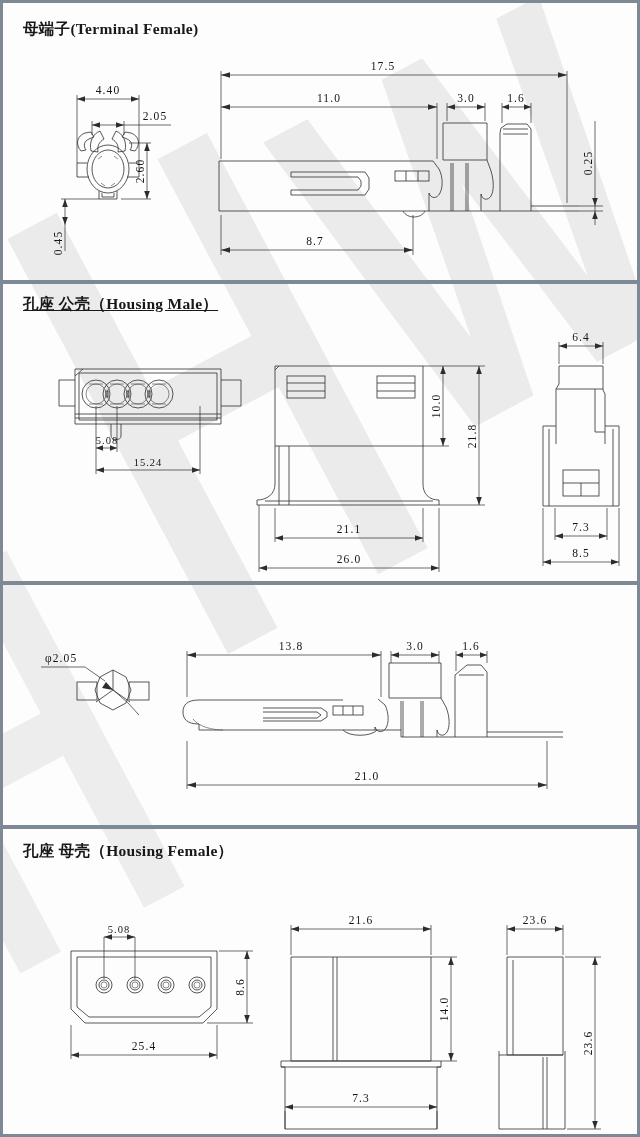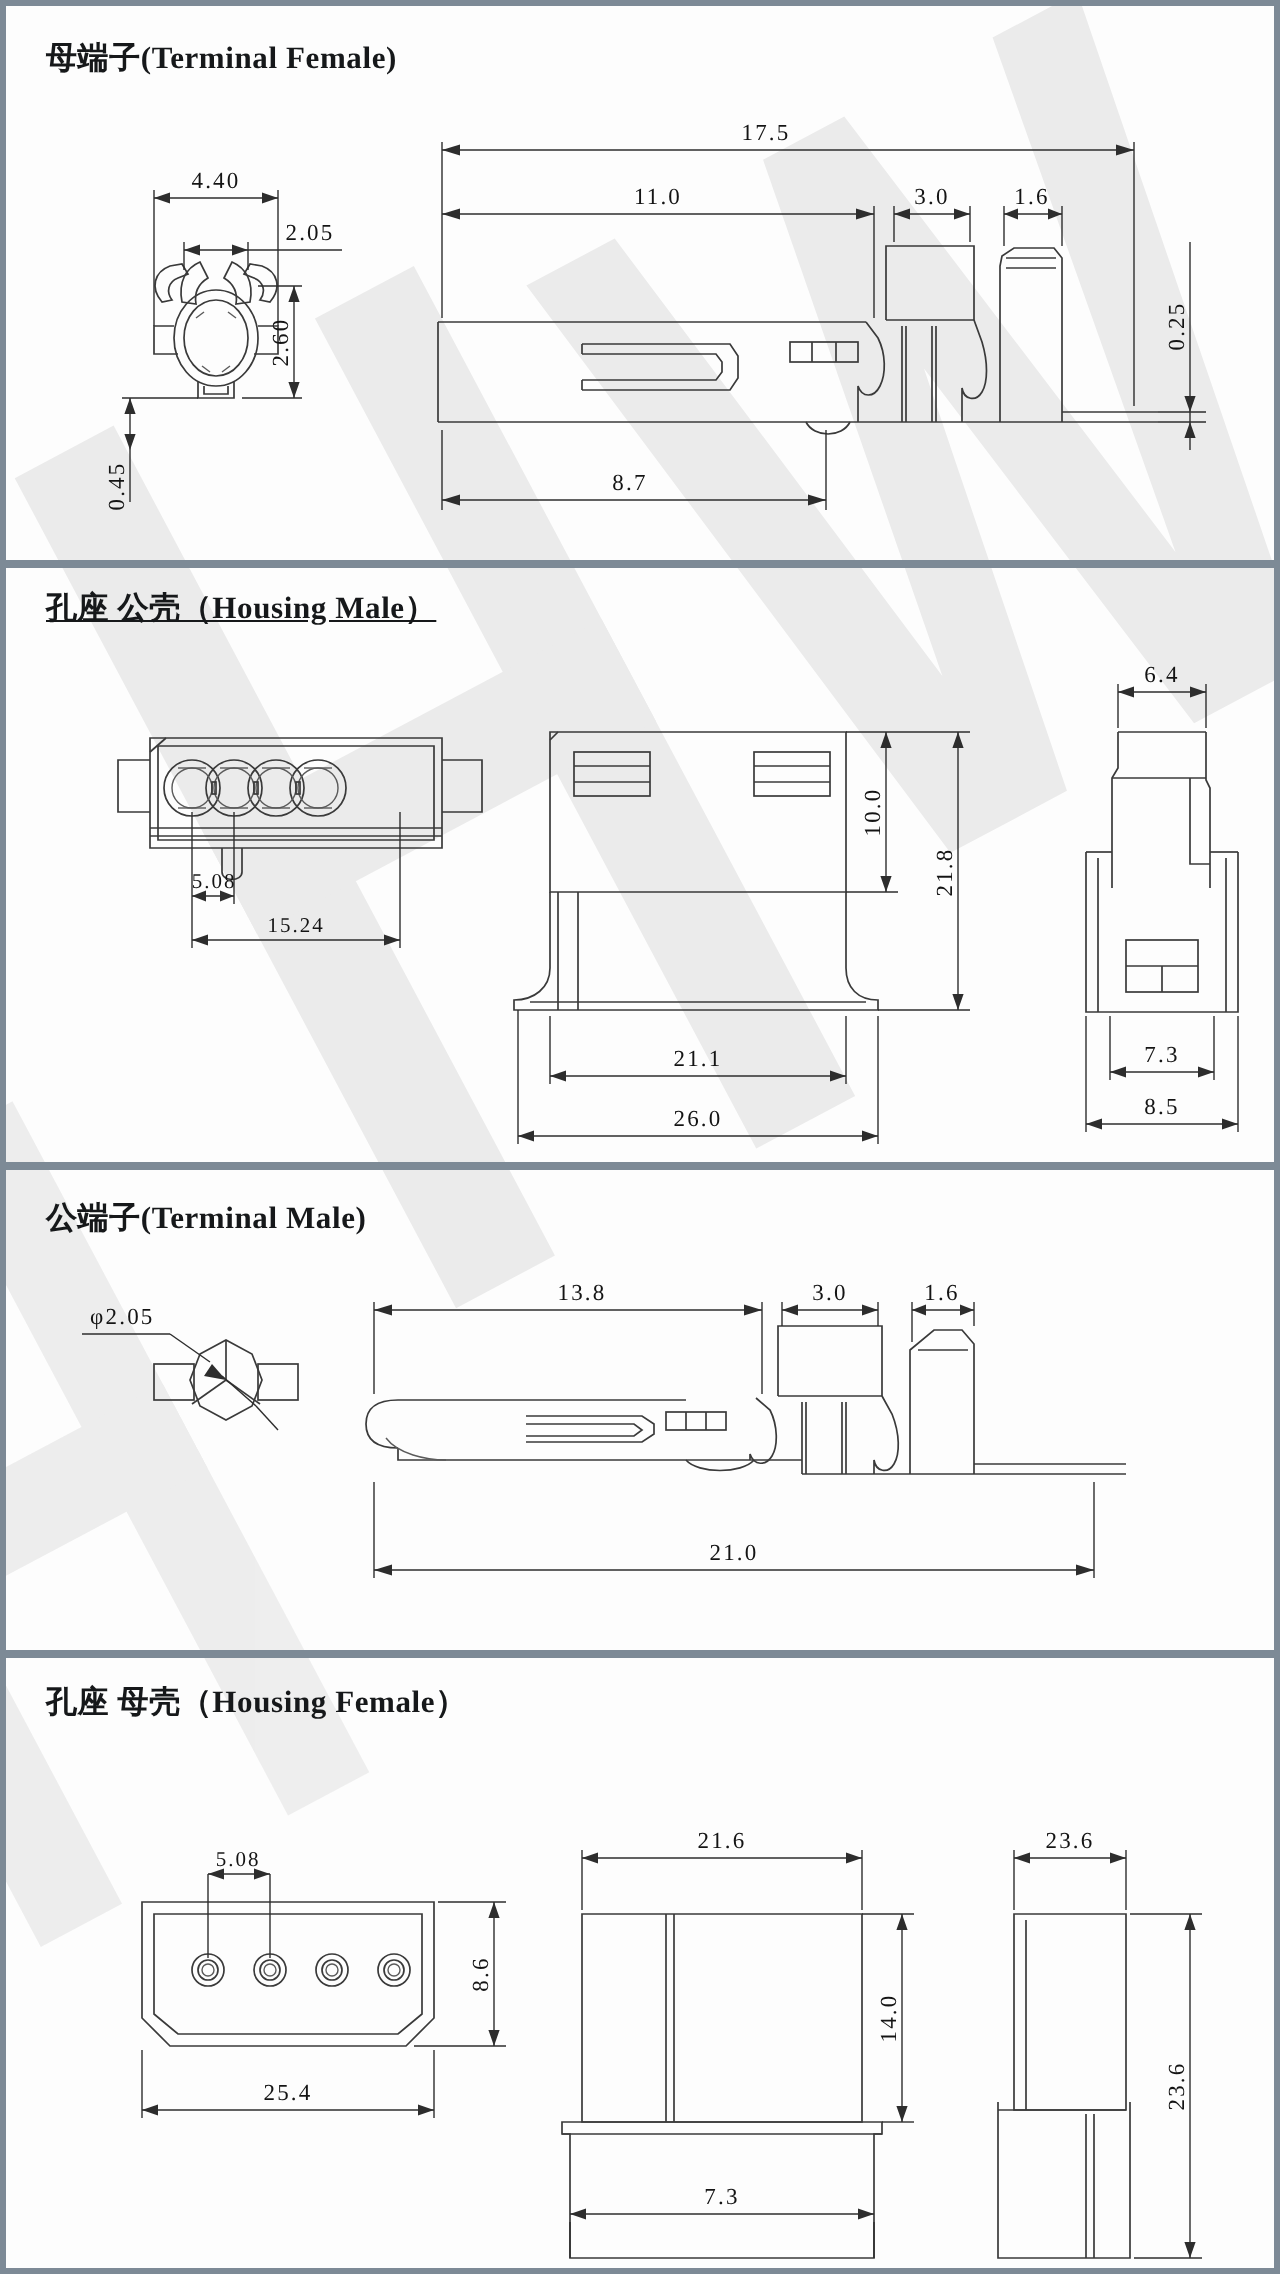--- a/index.html
+++ b/index.html
@@ -397,21 +397,20 @@
         <path class="dim" d="M 616 224 L 616 282"></path>
         <polygon points="540,278 548,275.2 548,280.8" fill="#2d2d2d"></polygon>
         <polygon points="616,278 608,275.2 608,280.8" fill="#2d2d2d"></polygon>
         <text class="dimtxt" x="578" y="273" text-anchor="middle">8.5</text>
       </g>
     </svg>
   </div>
   <div class="panel-divider" style="top:578px;"></div>
 
   <div class="panel" style="top:582px;height:240px;">
-    <div class="panel-title" style="left:20px; top:14px;">公端子(Terminal Male)</div>
 
     <svg class="svg-layer" width="634" height="240" viewBox="0 0 634 240">
 
       <g>
 
         <polygon class="ln" points="97,92 110,85 123,92 128,105 123,118 110,125 97,118 92,105"></polygon>
 
         <path class="ln" d="M 110 85 L 110 105"></path>
         <path class="ln" d="M 110 105 L 93 117"></path>
         <path class="ln" d="M 110 105 L 127 117"></path>

